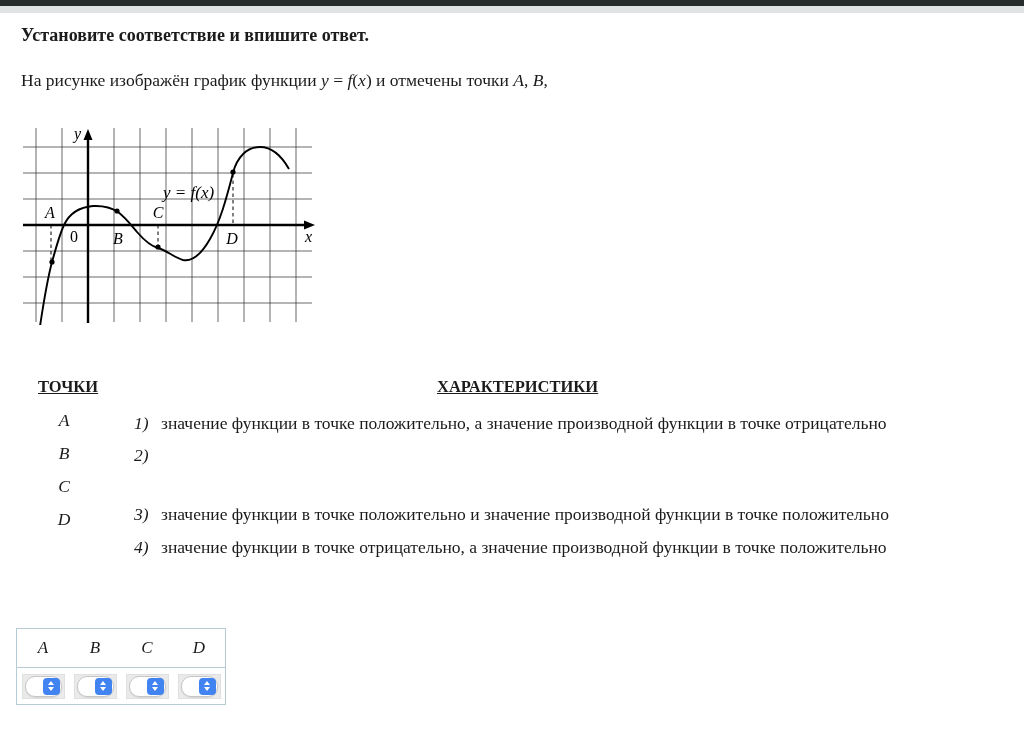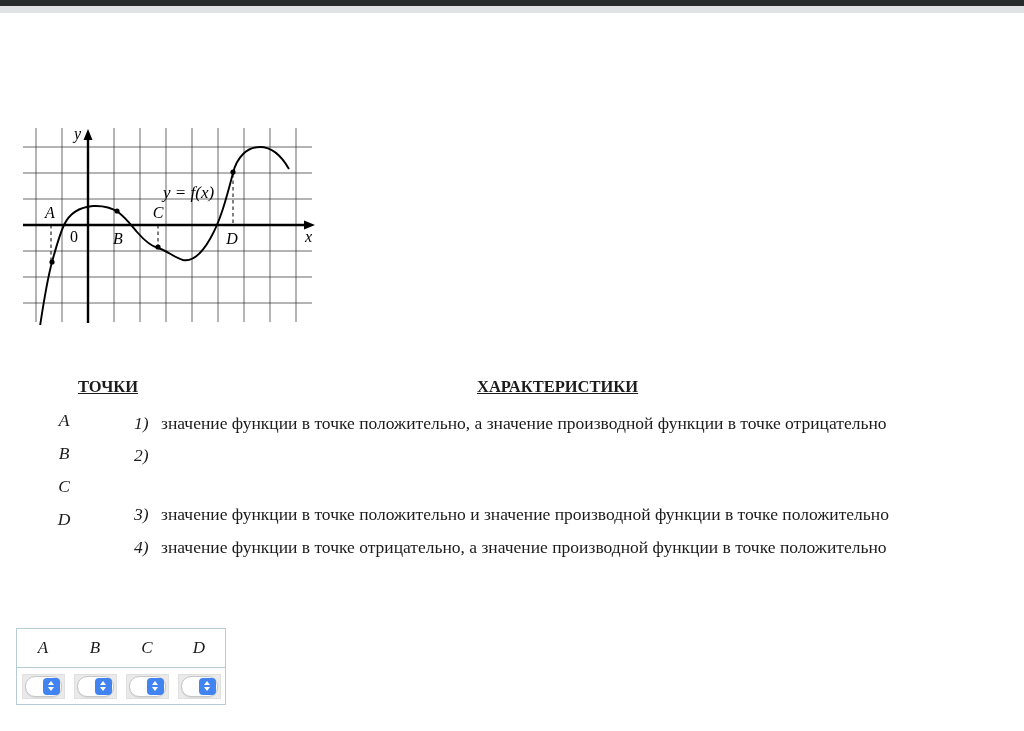--- a/index.html
+++ b/index.html
@@ -6,21 +6,21 @@
   .page{position:relative;width:1024px;height:731px;background:#ffffff;overflow:hidden;
         font-family:"Liberation Serif", serif;color:#1b1b1b;}
   .topbar{position:absolute;left:0;top:0;width:1024px;height:13px;background:#dfe3e3;
           border-top:6px solid #262b2b;box-sizing:border-box;}
   .title{position:absolute;left:21px;top:25px;font-size:18px;font-weight:bold;}
   .intro{position:absolute;left:21px;top:66px;width:990px;font-size:17.5px;line-height:28px;}
   .it{font-style:italic;}
   
   .figure{position:absolute;left:23px;top:127px;}
   
-  .col-header{position:absolute;font-size:16.5px;font-weight:bold;text-decoration:underline;margin-left:40px;}
+  .col-header{position:absolute;font-size:16.5px;font-weight:bold;text-decoration:underline;}
   .points-header{left:38px;top:377px;}
   .chars-header{left:437px;top:377px;text-align:center;}
   .point-letter{position:absolute;left:54px;width:20px;text-align:center;
                 font-size:17.5px;font-style:italic;}
   .char-item{position:absolute;left:134px;width:860px;font-size:17.5px;line-height:26px;
              display:flex;}
   .char-num{font-style:italic;width:18px;flex:0 0 18px;margin-right:9px;}
   .char-lines{flex:1;}
   
   .bottom-instruction{position:absolute;left:21px;top:592px;font-size:17.5px;}
@@ -46,22 +46,24 @@
              border-top:4px solid #ffffff;}
   .svg-label{font-family:"Liberation Serif",serif;}
 </style>
 </head>
 <body>
 
 <div class="page">
 
   <div class="topbar"></div>
 
+  <div class="title">Установите соответствие и впишите ответ.</div>
 
   <div class="intro">
+    <div><span>На рисунке изображён график функции </span><span class="it">y</span><span> = </span><span class="it">f</span><span>(</span><span class="it">x</span><span>)</span><span> и отмечены точки </span><span class="it">A</span><span>, </span><span class="it">B</span><span>,</span></div>
   </div>
 
   <svg class="figure" width="296" height="198" viewBox="0 0 296 198">
 
     <g stroke="#2a2a2a" stroke-width="0.7">
       <line x1="13" y1="1" x2="13" y2="195"></line>
         <line x1="39" y1="1" x2="39" y2="195"></line>
       <line x1="91" y1="1" x2="91" y2="195"></line>
         <line x1="117" y1="1" x2="117" y2="195"></line>
       <line x1="143" y1="1" x2="143" y2="195"></line>

